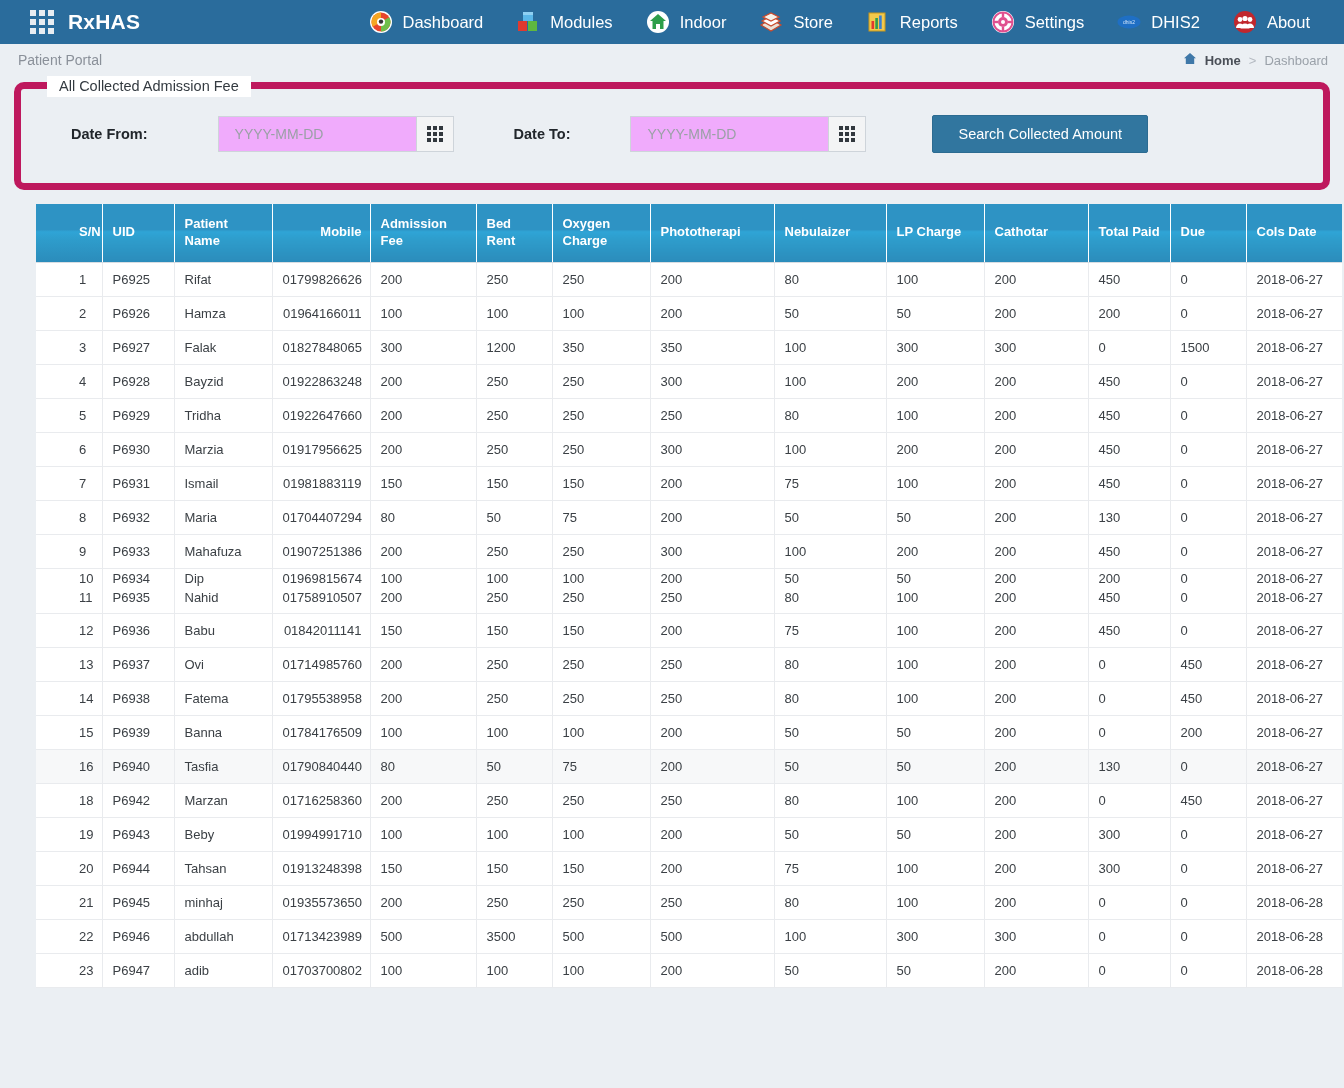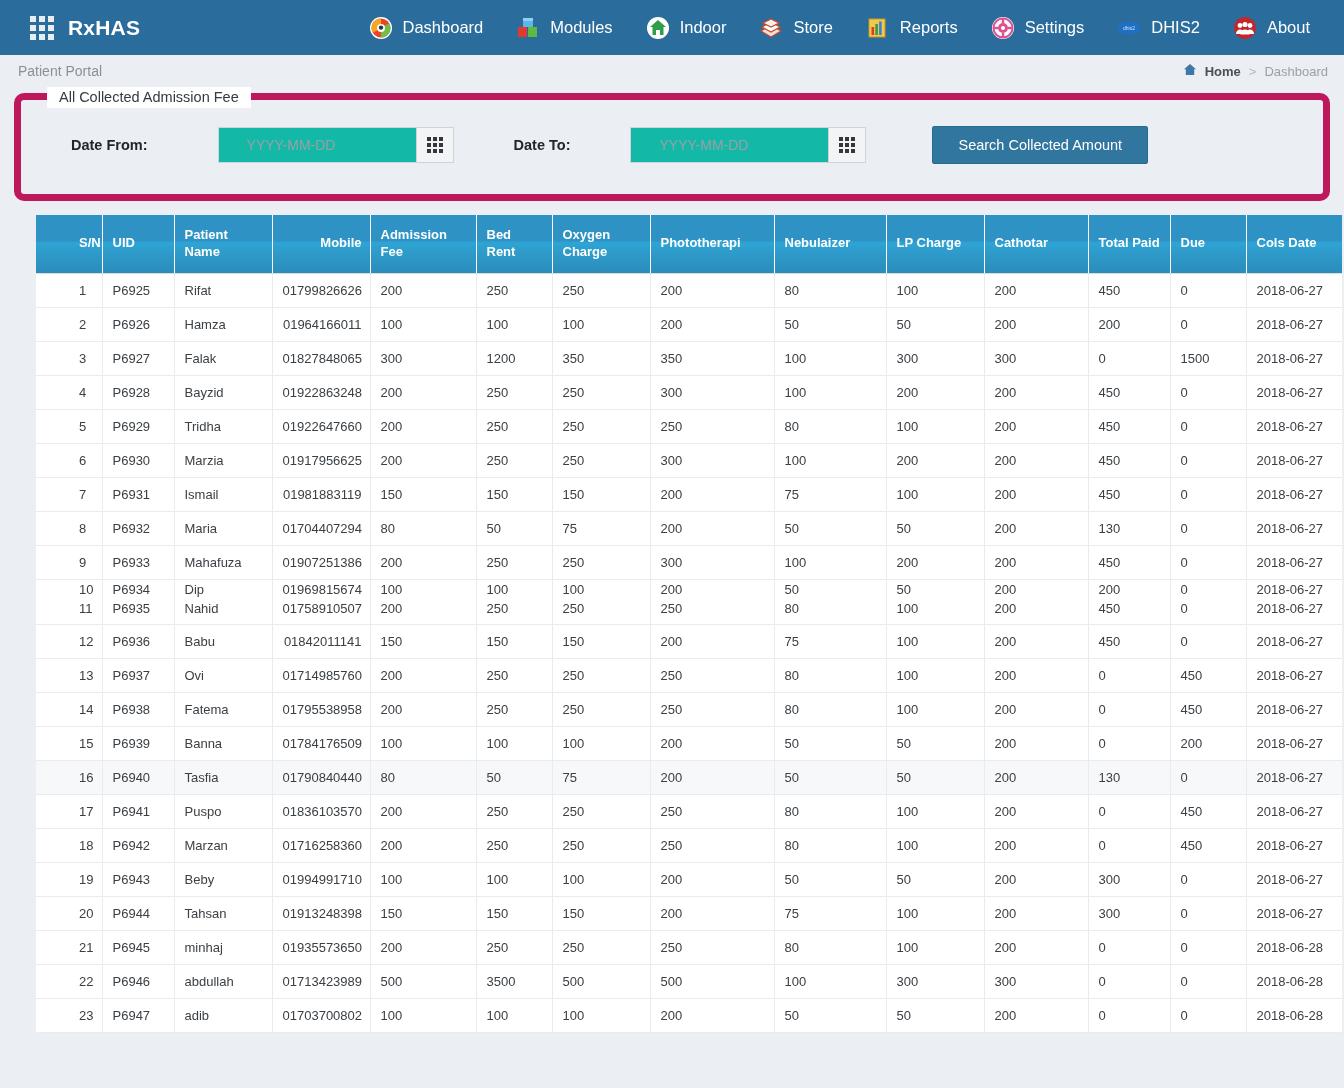--- a/index.html
+++ b/index.html
@@ -6,21 +6,21 @@
   html, body {
     margin: 0; padding: 0;
     width: 1344px; height: 1088px;
     background: #ebeff3;
     font-family: "Liberation Sans", sans-serif;
     overflow: hidden;
   }
 
   
   .navbar {
-    height: 55px;
+    height: 44px;
     background: #2a6c9c;
     display: flex;
     align-items: center;
     padding: 0 18px 0 30px;
     color: #ffffff;
   }
   .brand {
     display: flex;
     align-items: center;
     gap: 14px;
@@ -109,22 +109,22 @@
     font-size: 14.5px;
     font-weight: bold;
     color: #21262b;
   }
   .input-group { display: flex; align-items: stretch; }
   .date-input {
     width: 198px;
     height: 36px;
     border: 1px solid #ced4da;
     border-right: none;
-    background: #14b8a6;
-    padding: 0 28px;
+    background: #f0abfc;
+    padding: 0 16px;
     font-size: 14px;
     color: #4a4f57;
     font-family: "Liberation Sans", sans-serif;
     outline: none;
   }
   .date-input::placeholder { color: #9aa0a6; }
   .cal-btn {
     width: 38px;
     border: 1px solid #ced4da;
     background: #f3f4f5;
@@ -647,36 +647,20 @@
           <td class="c6">75</td>
           <td class="c7">200</td>
           <td class="c8">50</td>
           <td class="c9">50</td>
           <td class="c10">200</td>
           <td class="c11">130</td>
           <td class="c12">0</td>
           <td class="c13">2018-06-27</td>
         </tr>
         <tr>
-          <td class="c0">17</td>
-          <td class="c1">P6941</td>
-          <td class="c2">Puspo</td>
-          <td class="c3">01836103570</td>
-          <td class="c4">200</td>
-          <td class="c5">250</td>
-          <td class="c6">250</td>
-          <td class="c7">250</td>
-          <td class="c8">80</td>
-          <td class="c9">100</td>
-          <td class="c10">200</td>
-          <td class="c11">0</td>
-          <td class="c12">450</td>
-          <td class="c13">2018-06-27</td>
-        </tr>
-        <tr>
           <td class="c0">18</td>
           <td class="c1">P6942</td>
           <td class="c2">Marzan</td>
           <td class="c3">01716258360</td>
           <td class="c4">200</td>
           <td class="c5">250</td>
           <td class="c6">250</td>
           <td class="c7">250</td>
           <td class="c8">80</td>
           <td class="c9">100</td>

